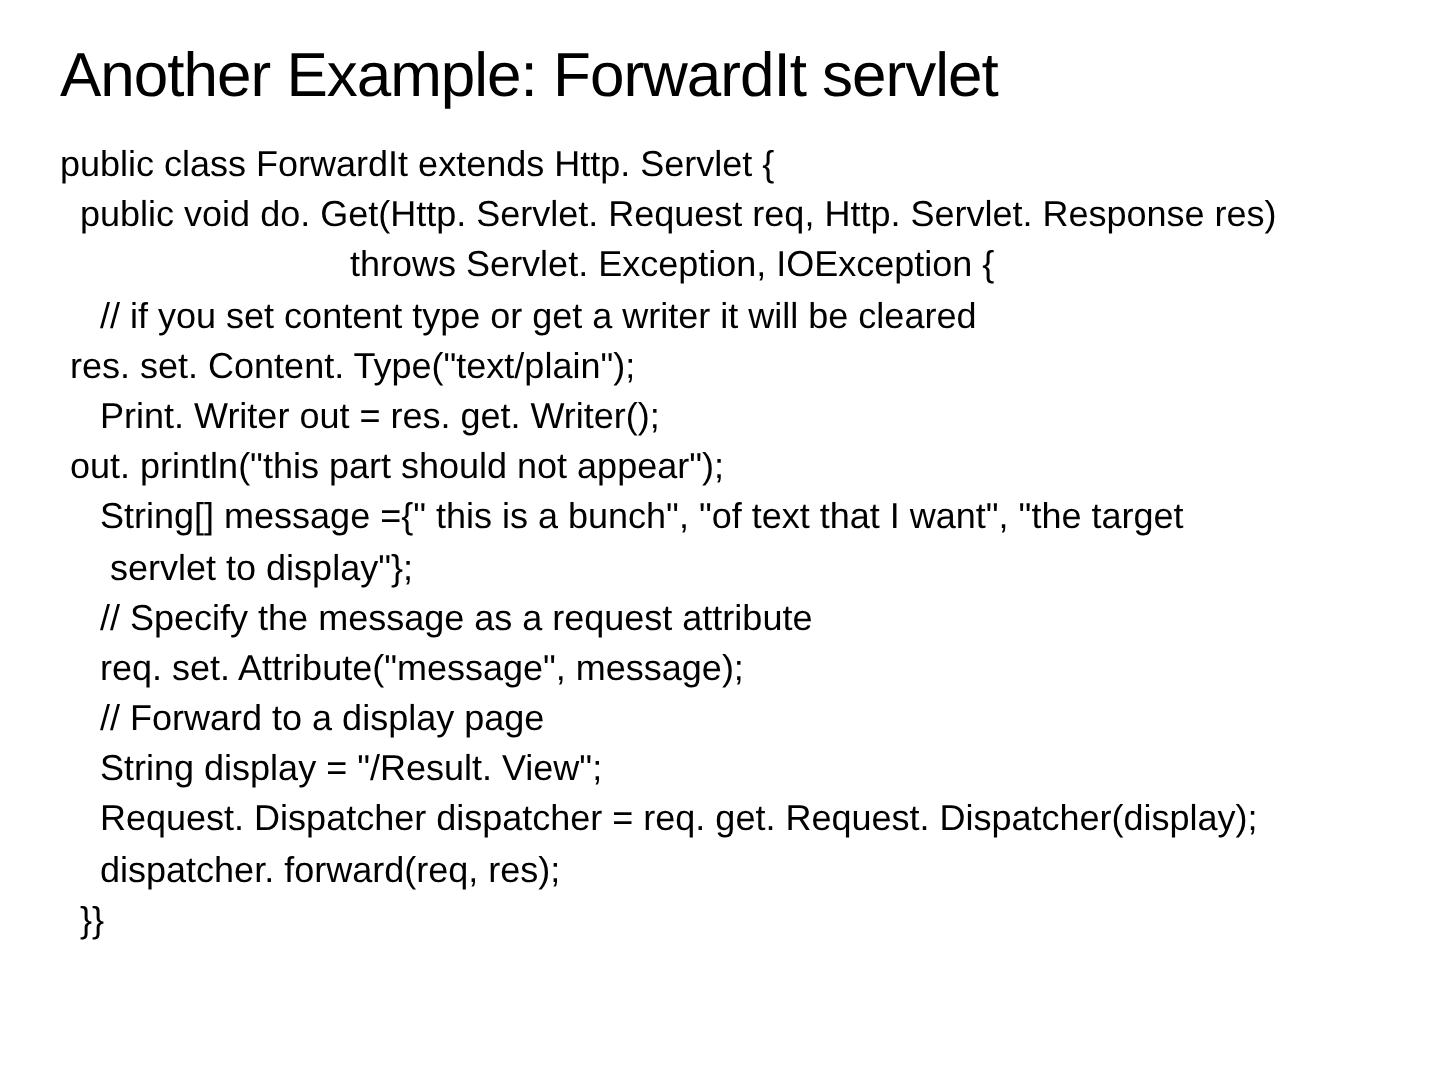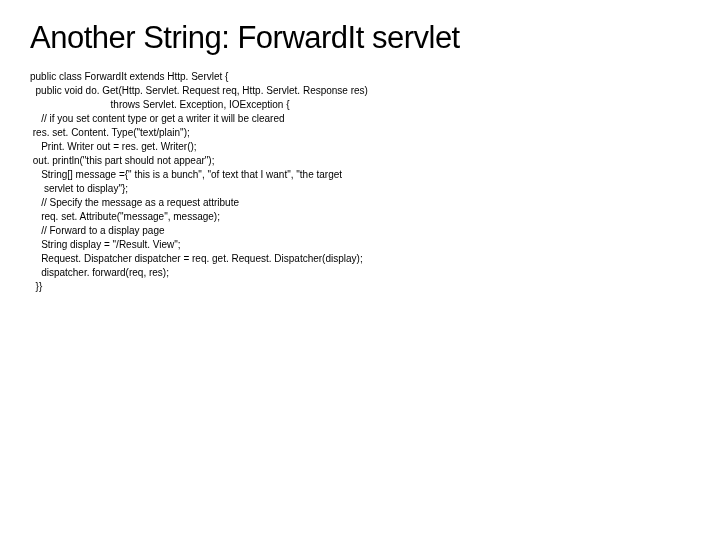--- a/index.html
+++ b/index.html
@@ -12,30 +12,30 @@
       padding: 20px 30px;
       overflow: hidden;
     }
     .title {
       font-size: 31px;
       font-weight: 400;
       margin-bottom: 14px;
       letter-spacing: -0.5px;
     }
     .code {
-      font-size: 10px;
+      font-size: 18px;
       line-height: 1.4;
       white-space: pre-wrap;
       font-family: Arial, Helvetica, sans-serif;
     }
   </style>
 </head>
 <body>
 
-<h1 class="title">Another String: ForwardIt servlet</h1>
+<h1 class="title">Another Example: ForwardIt servlet</h1>
 <div class="code">public class ForwardIt extends Http. Servlet {
   public void do. Get(Http. Servlet. Request req, Http. Servlet. Response res)
                              throws Servlet. Exception, IOException {
     // if you set content type or get a writer it will be cleared
  res. set. Content. Type("text/plain");
     Print. Writer out = res. get. Writer();
  out. println("this part should not appear");
     String[] message ={" this is a bunch", "of text that I want", "the target
      servlet to display"};
     // Specify the message as a request attribute

